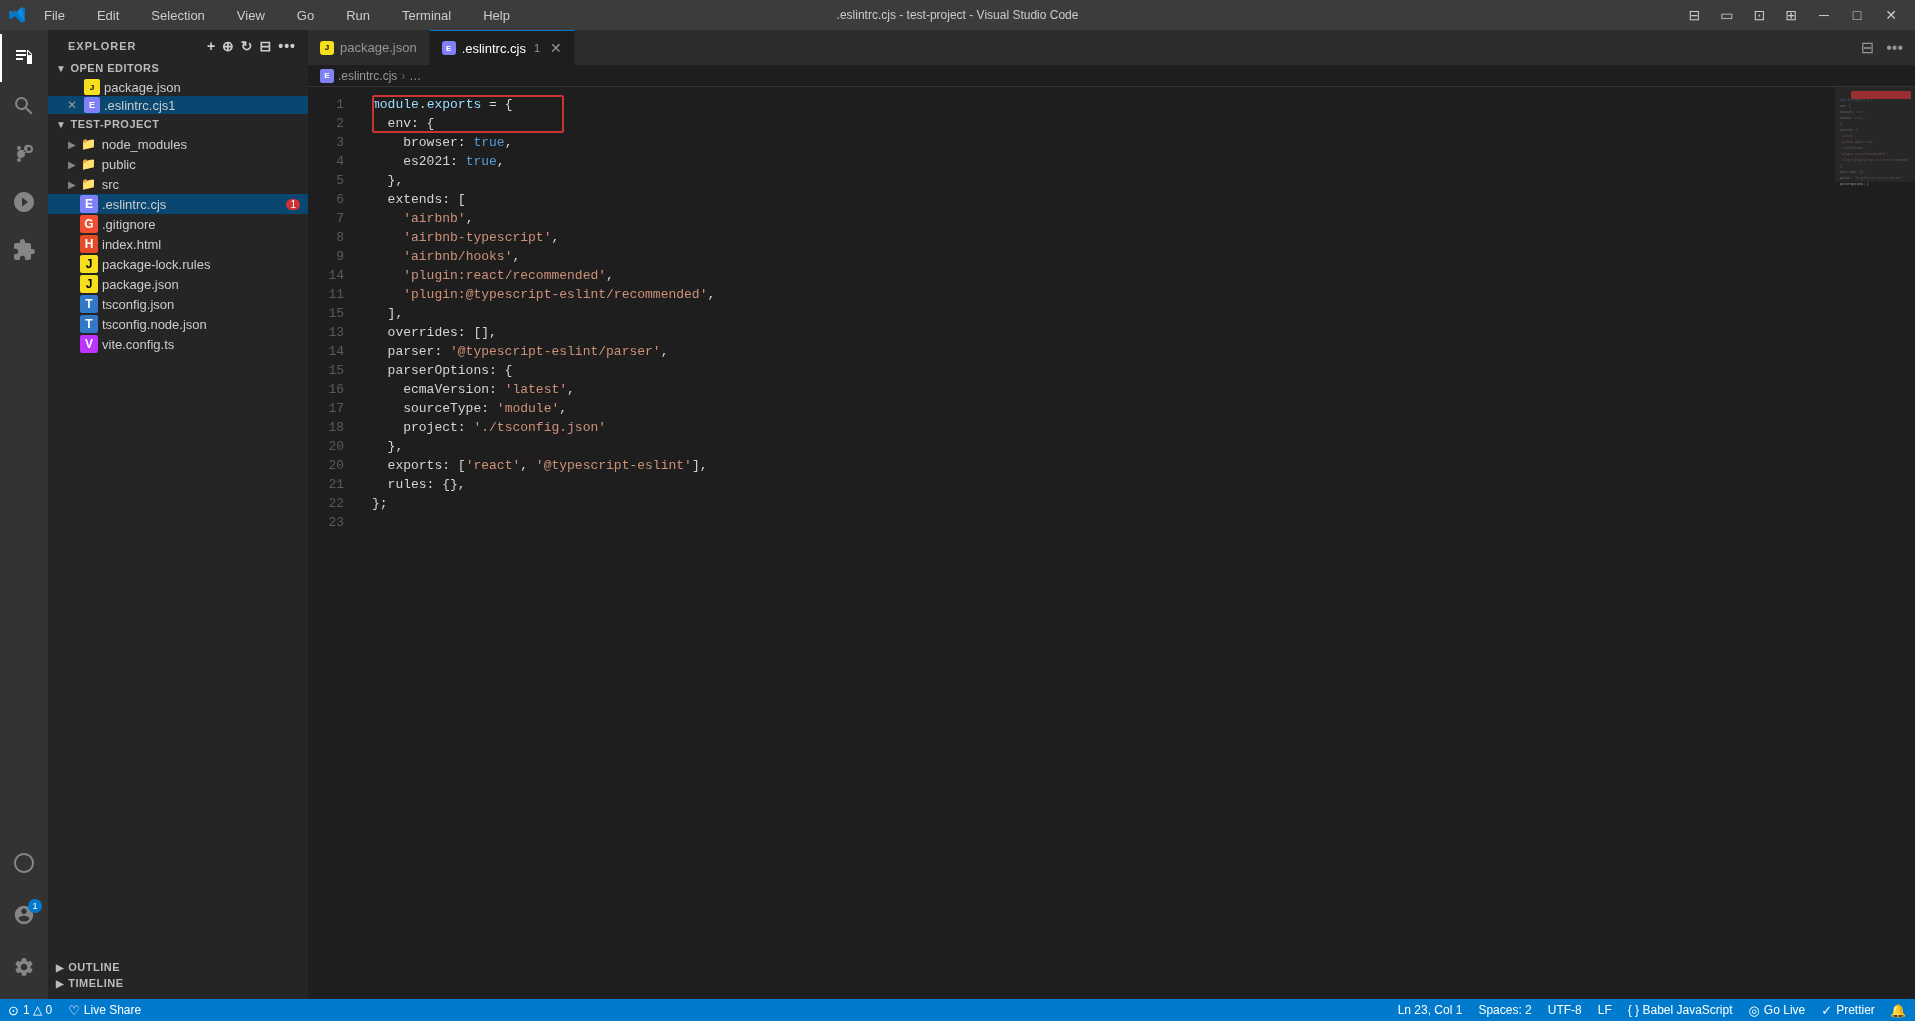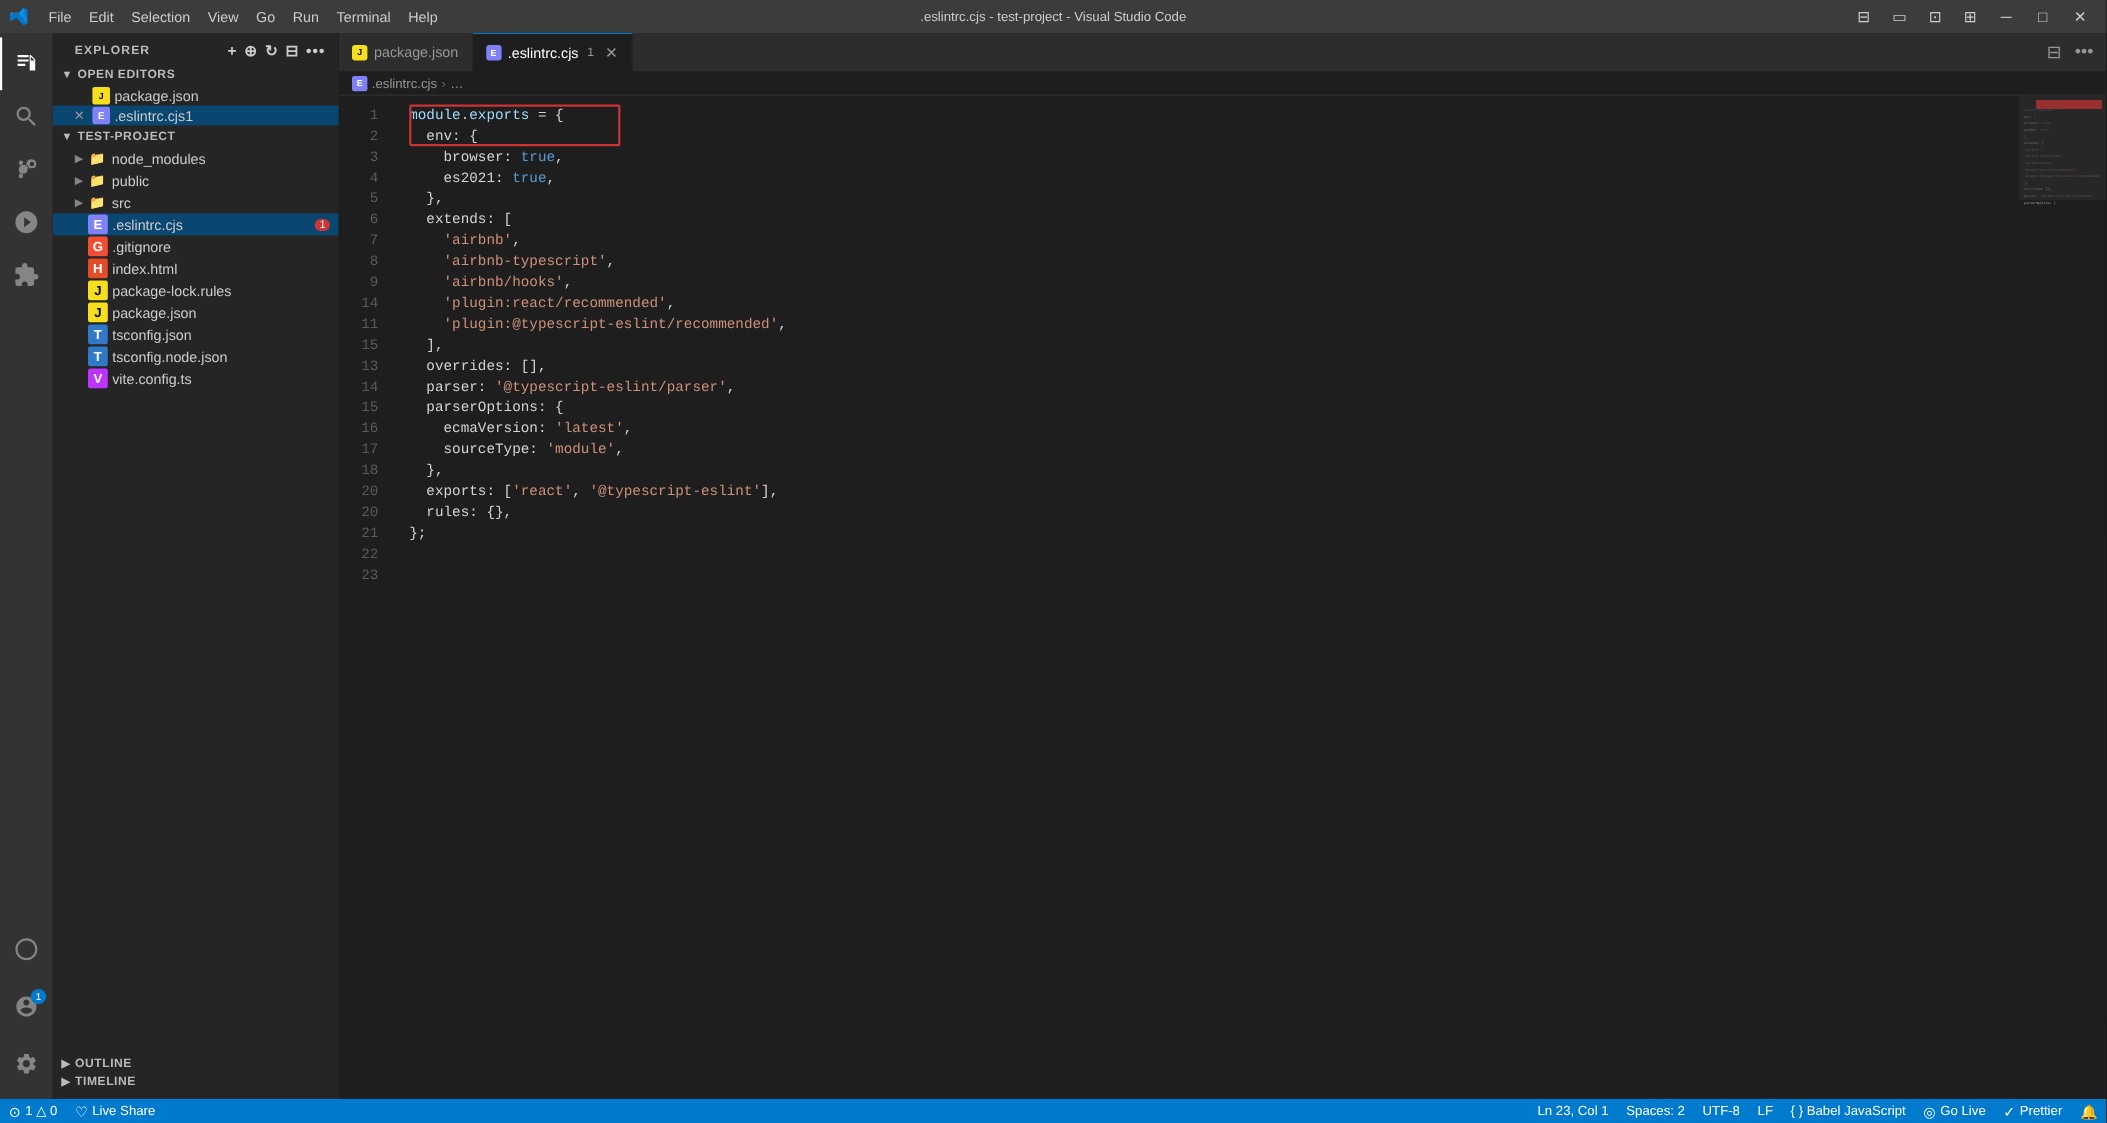--- a/index.html
+++ b/index.html
@@ -24,21 +24,21 @@
       flex-shrink: 0;
     }
     .title-bar-left {
       display: flex;
       align-items: center;
       gap: 10px;
     }
     .title-bar-menu {
       display: flex;
       align-items: center;
-      gap: 0;
+      gap: 16px;
     }
     .title-bar-menu span {
       color: #ccc;
       font-size: 13px;
       padding: 4px 8px;
       cursor: pointer;
     }
     .title-bar-title {
       color: #ccc;
       font-size: 12px;
@@ -754,20 +754,23 @@
         </div>
 
         <div class="code-line">
           <span class="c-plain">    ecmaVersion: </span><span class="c-string">'latest'</span><span class="c-plain">,</span>
         </div>
 
         <div class="code-line">
           <span class="c-plain">    sourceType: </span><span class="c-string">'module'</span><span class="c-plain">,</span>
         </div>
 
+        <div class="code-line">
+          <span class="c-plain">    project: </span><span class="c-string">'./tsconfig.json'</span>
+        </div>
 
         <div class="code-line">
           <span class="c-plain">  },</span>
         </div>
 
         <div class="code-line">
           <span class="c-plain">  exports: [</span><span class="c-string">'react'</span><span class="c-plain">, </span><span class="c-string">'@typescript-eslint'</span><span class="c-plain">],</span>
         </div>
 
         <div class="code-line">

